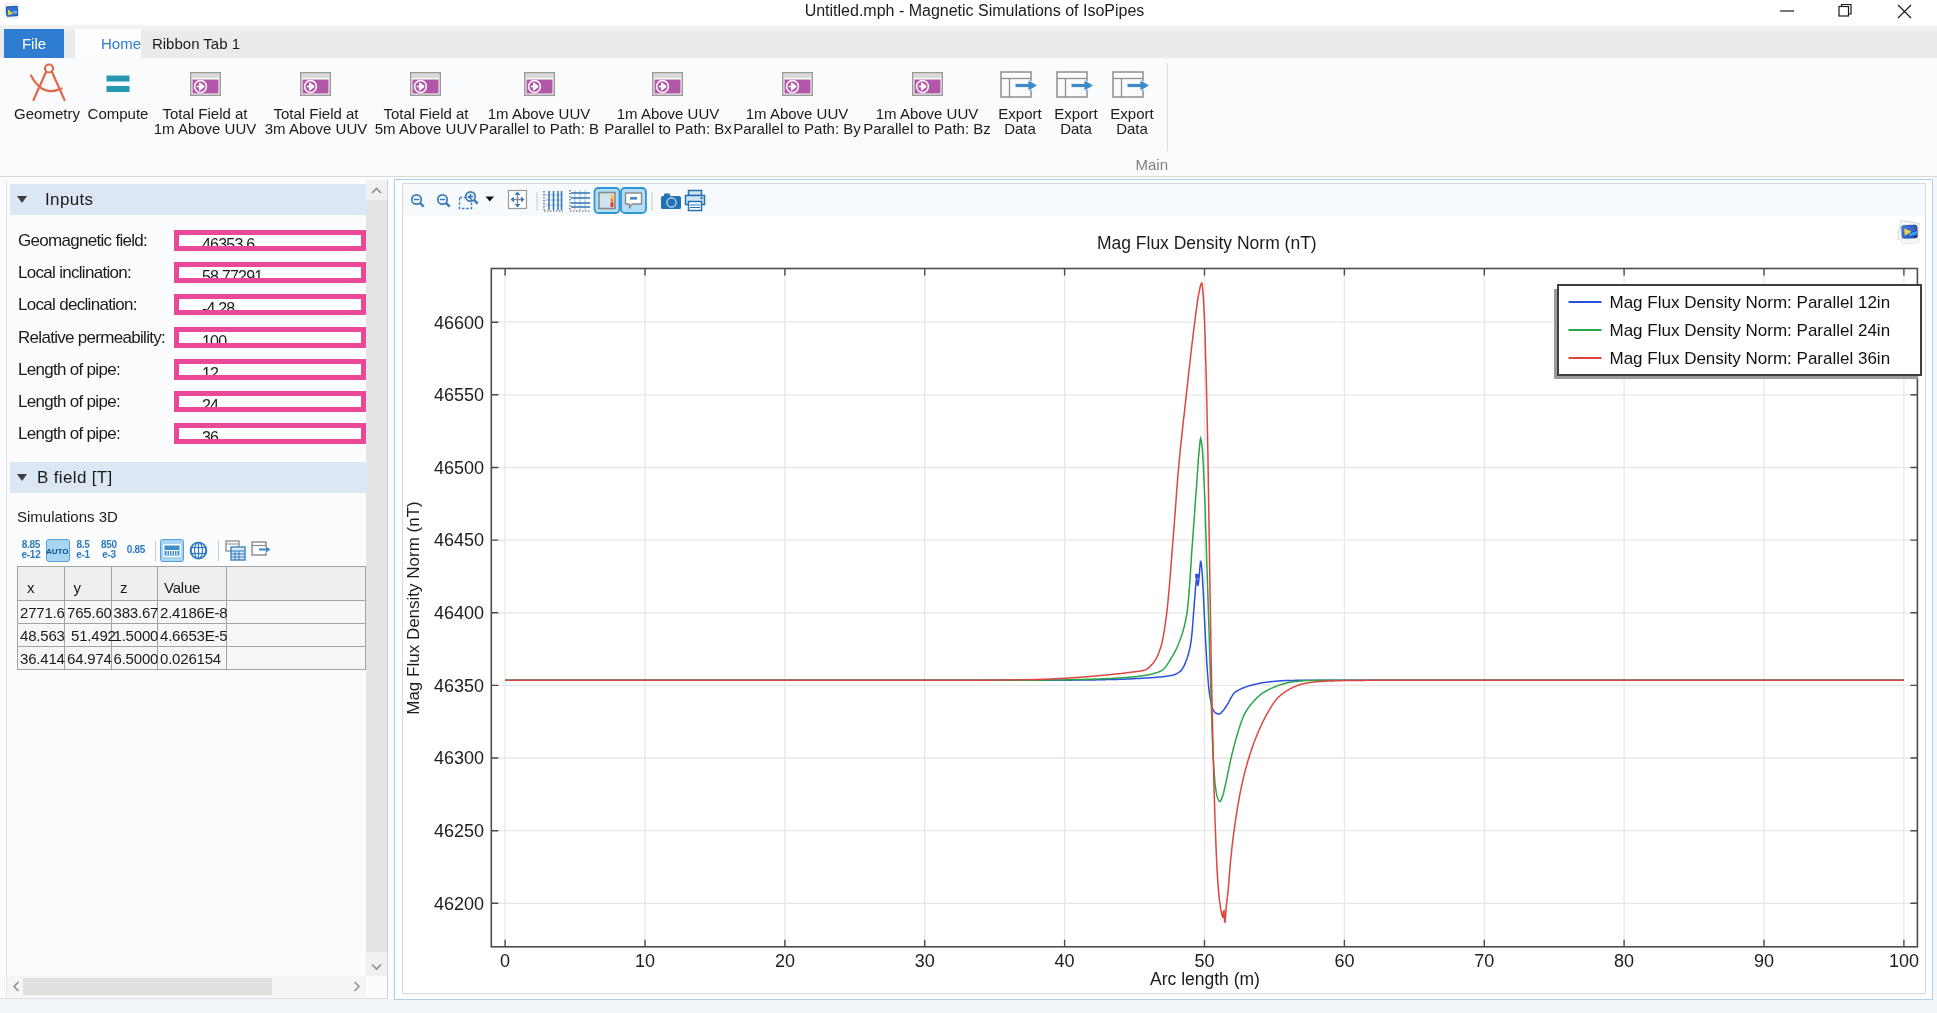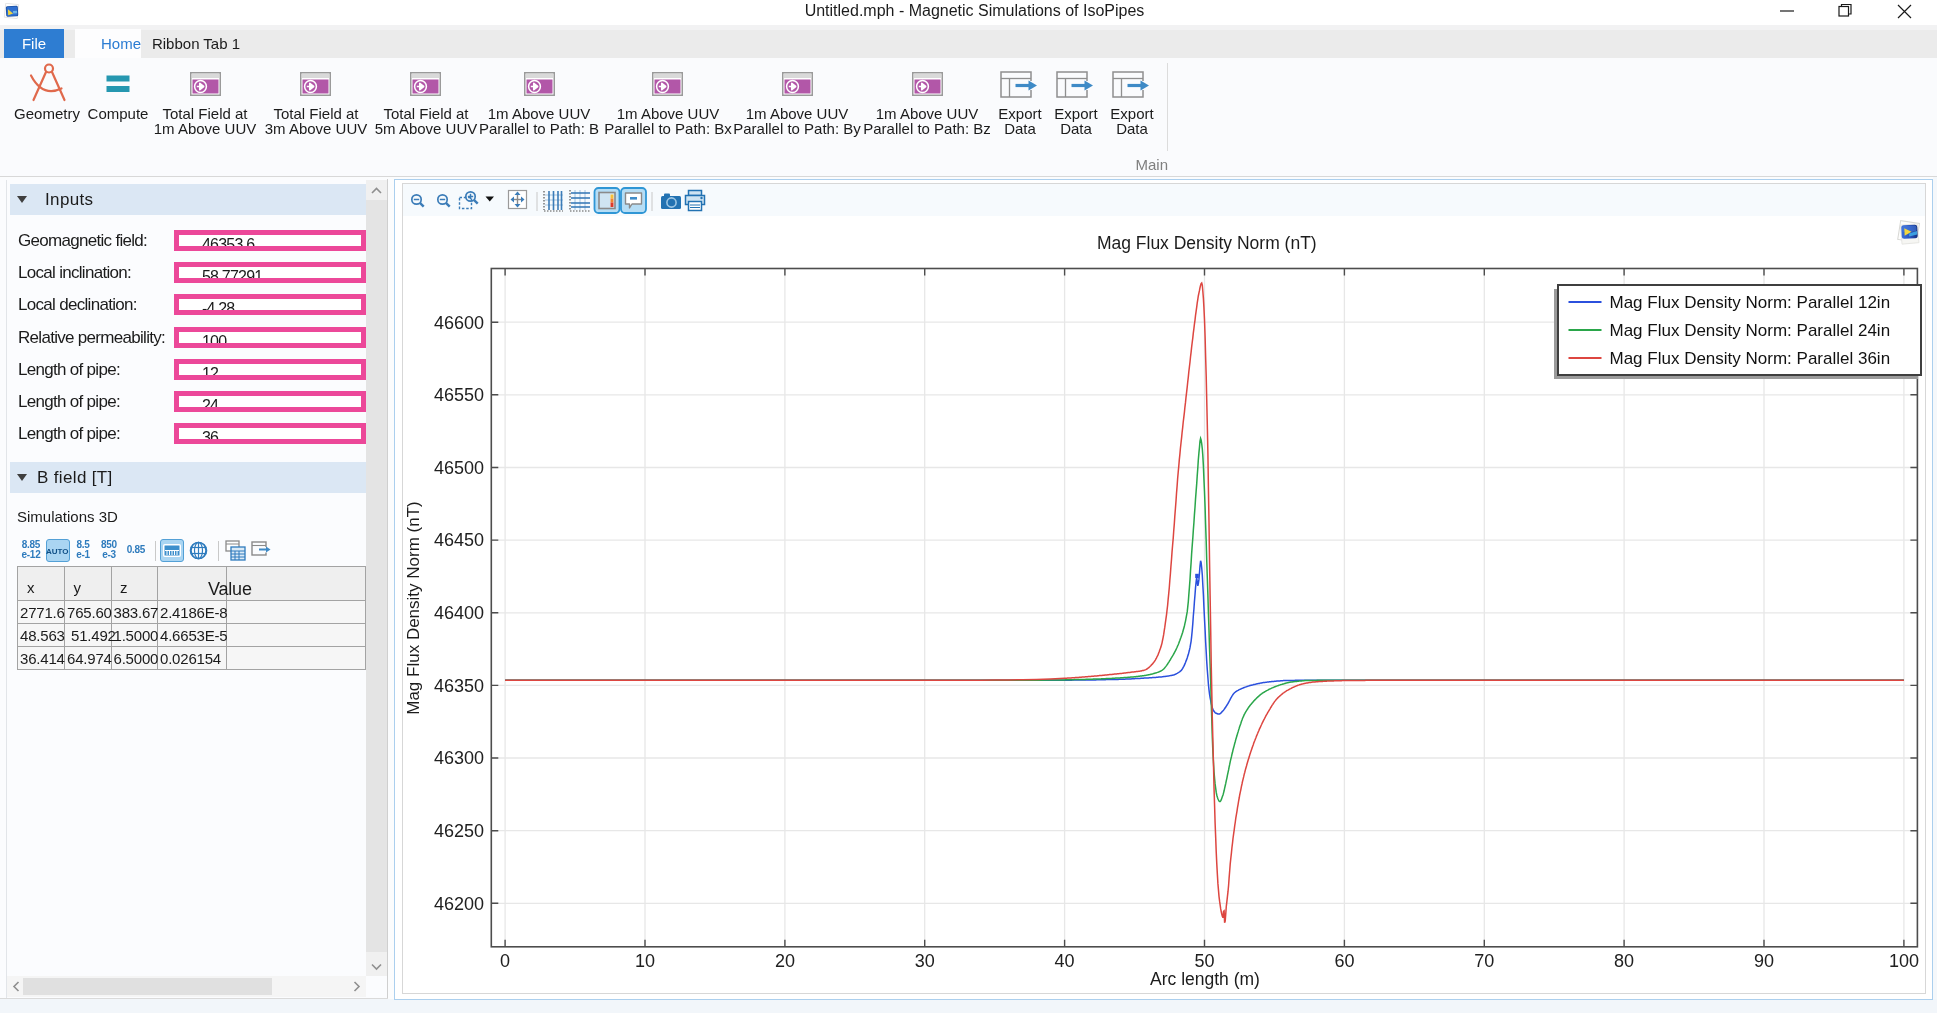--- a/index.html
+++ b/index.html
@@ -228,21 +228,21 @@
 <div class="abs" style="left:17px;top:600px;width:348.5px;height:1px;background:#a3a3a3;"></div>
 <div class="abs" style="left:17px;top:623px;width:348.5px;height:1px;background:#a3a3a3;"></div>
 <div class="abs" style="left:17px;top:646px;width:348.5px;height:1px;background:#a3a3a3;"></div>
 <div class="abs" style="left:64px;top:566px;width:1px;height:103px;background:#a3a3a3;"></div>
 <div class="abs" style="left:110.5px;top:566px;width:1px;height:103px;background:#a3a3a3;"></div>
 <div class="abs" style="left:157px;top:566px;width:1px;height:103px;background:#a3a3a3;"></div>
 <div class="abs" style="left:225.5px;top:566px;width:1px;height:103px;background:#a3a3a3;"></div>
 <div class="tcell" style="left:27px;top:579px;font-size:15px;">x</div>
 <div class="tcell" style="left:73.5px;top:579px;font-size:15px;">y</div>
 <div class="tcell" style="left:120px;top:579px;font-size:15px;">z</div>
-<div class="tcell" style="left:164px;top:579px;font-size:18px;margin-left:44px;">Value</div>
+<div class="tcell" style="left:164px;top:579px;font-size:15px;">Value</div>
 <div class="tcell" style="left:20px;top:604px;">2771.6</div>
 <div class="tcell" style="left:67px;top:604px;">765.60</div>
 <div class="tcell" style="left:113.5px;top:604px;">383.67</div>
 <div class="tcell" style="left:160px;top:604px;">2.4186E-8</div>
 <div class="tcell" style="left:20px;top:627px;">48.563</div>
 <div class="tcell" style="left:71px;top:627px;">51.492</div>
 <div class="tcell" style="left:113.5px;top:627px;">1.5000</div>
 <div class="tcell" style="left:160px;top:627px;">4.6653E-5</div>
 <div class="tcell" style="left:20px;top:650px;">36.414</div>
 <div class="tcell" style="left:67px;top:650px;">64.974</div>

